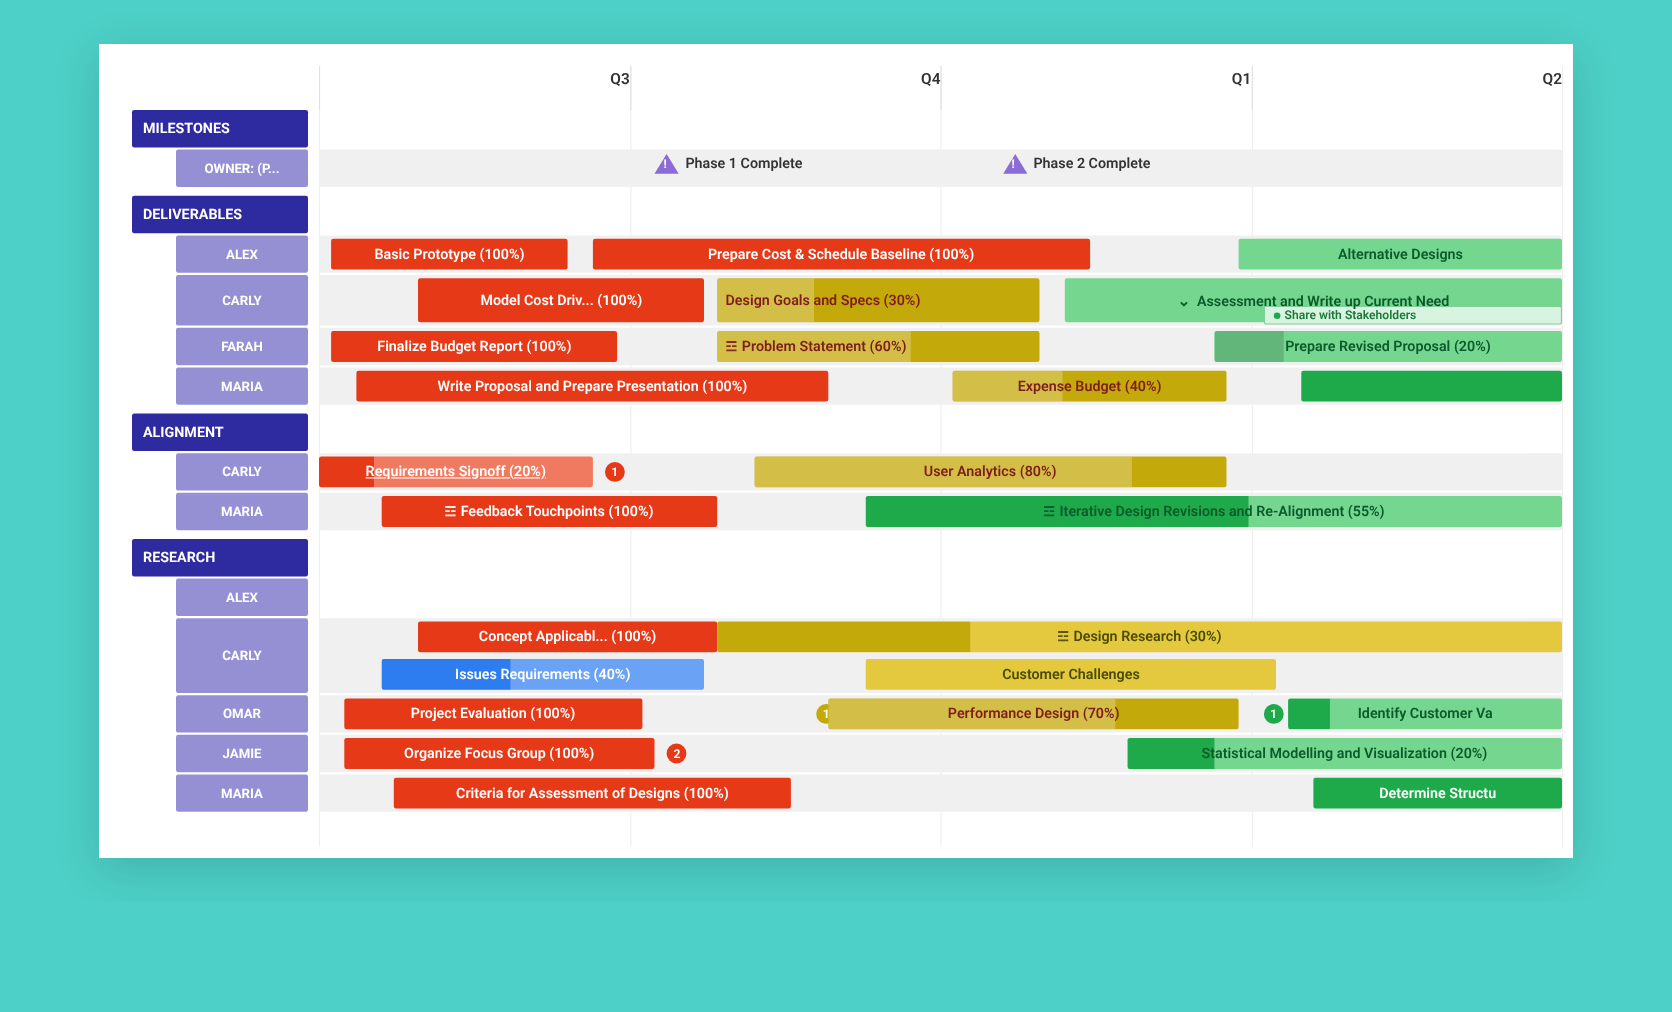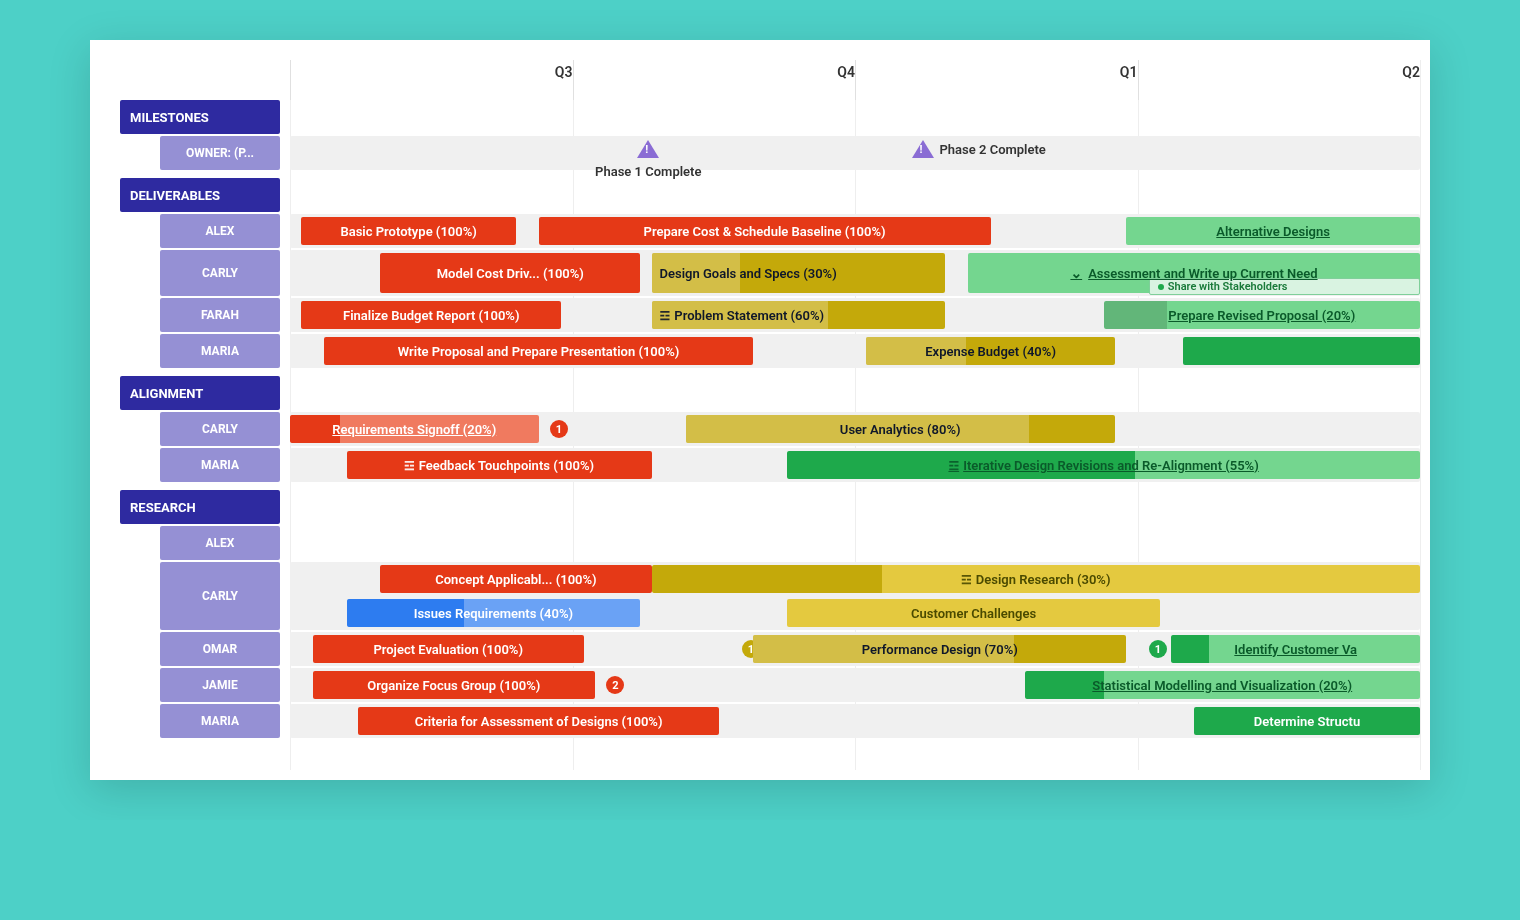--- a/index.html
+++ b/index.html
@@ -97,23 +97,23 @@
     position:absolute; left:0; top:0; bottom:0;
     background: rgba(0,0,0,0.15);
     border-radius: 2px 0 0 2px;
   }
   .bar.light .prog { background: rgba(255,255,255,0.25);}
   .bar span.lbl { position:relative; z-index:2; }
   
   .c-red { background:#e53917; }
   .c-red-l { background:#f07a5f; }
   .c-yellow { background:#e4c93f; color:#4a4a00;}
-  .c-olive { background:#c4a90a; color:#0f172a;}
+  .c-olive { background:#c4a90a; color:#7f1d1d;}
   .c-green { background:#1ea94b; }
-  .c-green-l { background:#74d68f; color:#0a5a2a;text-decoration:underline;}
+  .c-green-l { background:#74d68f; color:#0a5a2a;}
   .c-blue { background:#2d7cf0; }
   .c-blue-l { background:#6aa2f5; }
   
   .milestone {
     position:absolute; top: 4px;
     display:flex; align-items:center; gap:6px;
     font-size: 13px; font-weight:600; color:#333;
   }
   .tri {
     width:0;height:0;
@@ -172,21 +172,21 @@
     <div class="row-label">
       <div class="section-label">MILESTONES</div>
     </div>
     <div class="track section-track"></div>
         </div>
         <div class="row">
           <div class="row-label">
         <div class="owner-label">OWNER: (P...</div>
       </div>
           <div class="track">
-            <div class="milestone" style="left: 27%; flex-direction: column;">
+            <div class="milestone" style="left: 27%;">
               <div class="tri"></div>
               <span>Phase 1 Complete</span>
             </div>
             <div class="milestone" style="left: 55%;">
               <div class="tri"></div>
               <span>Phase 2 Complete</span>
             </div>
           </div>
         </div>
         <div style="height: 6px;"></div>

